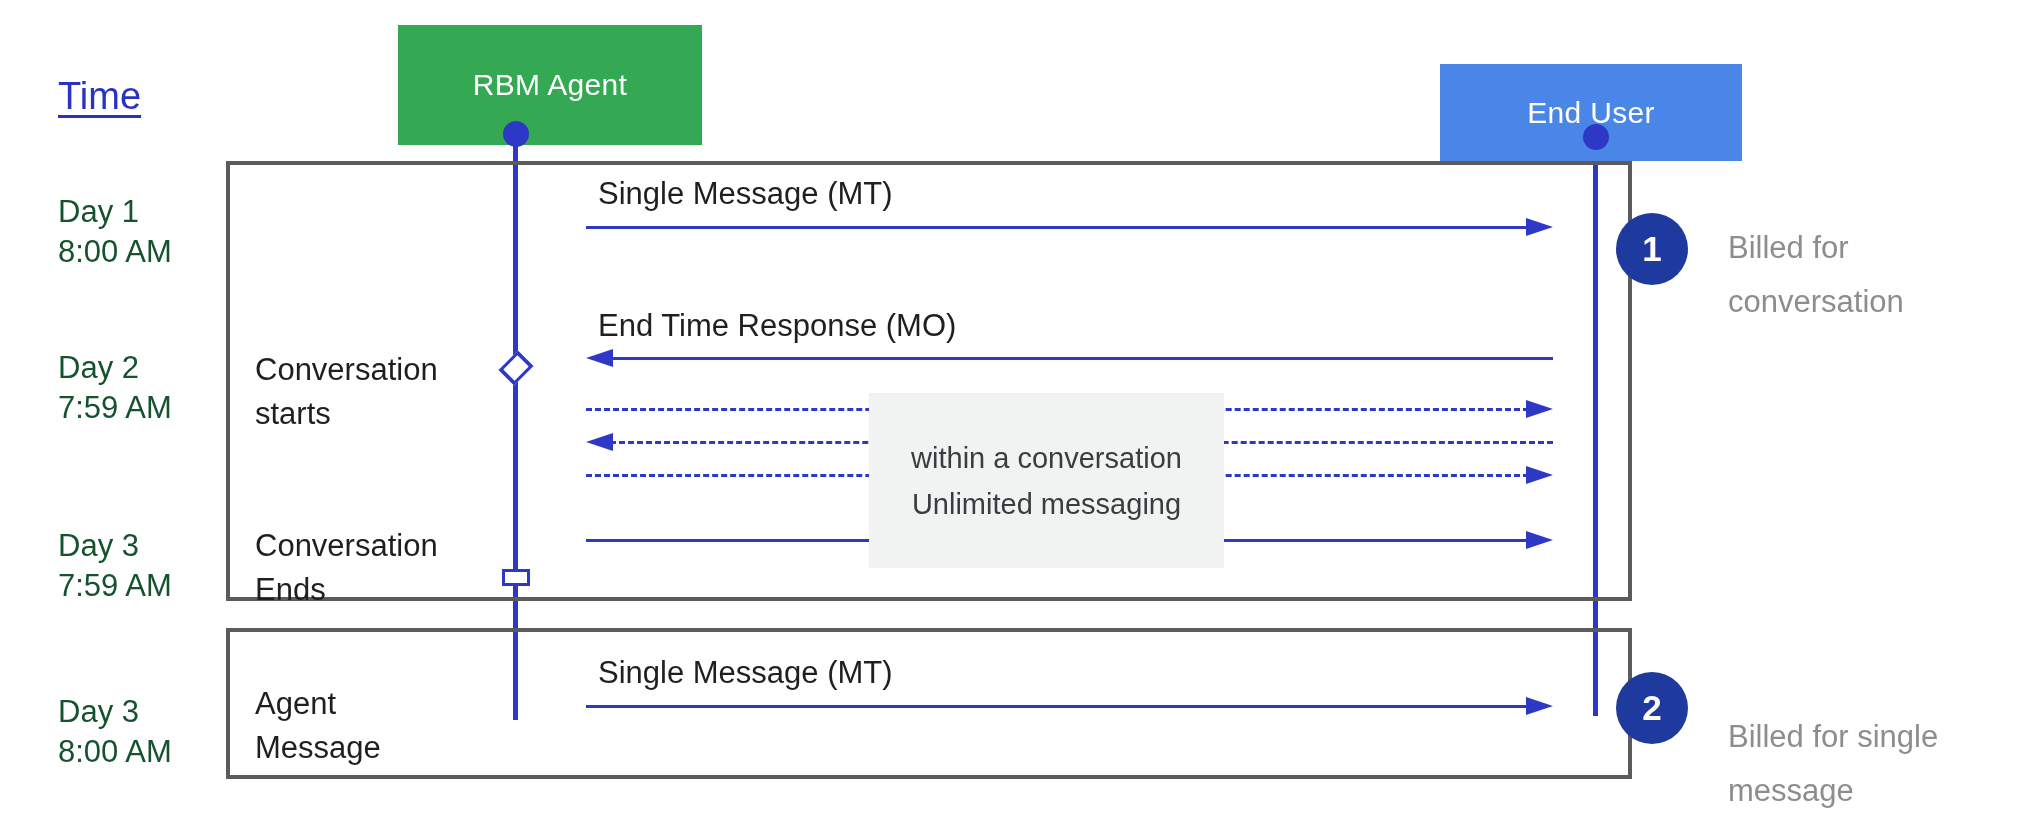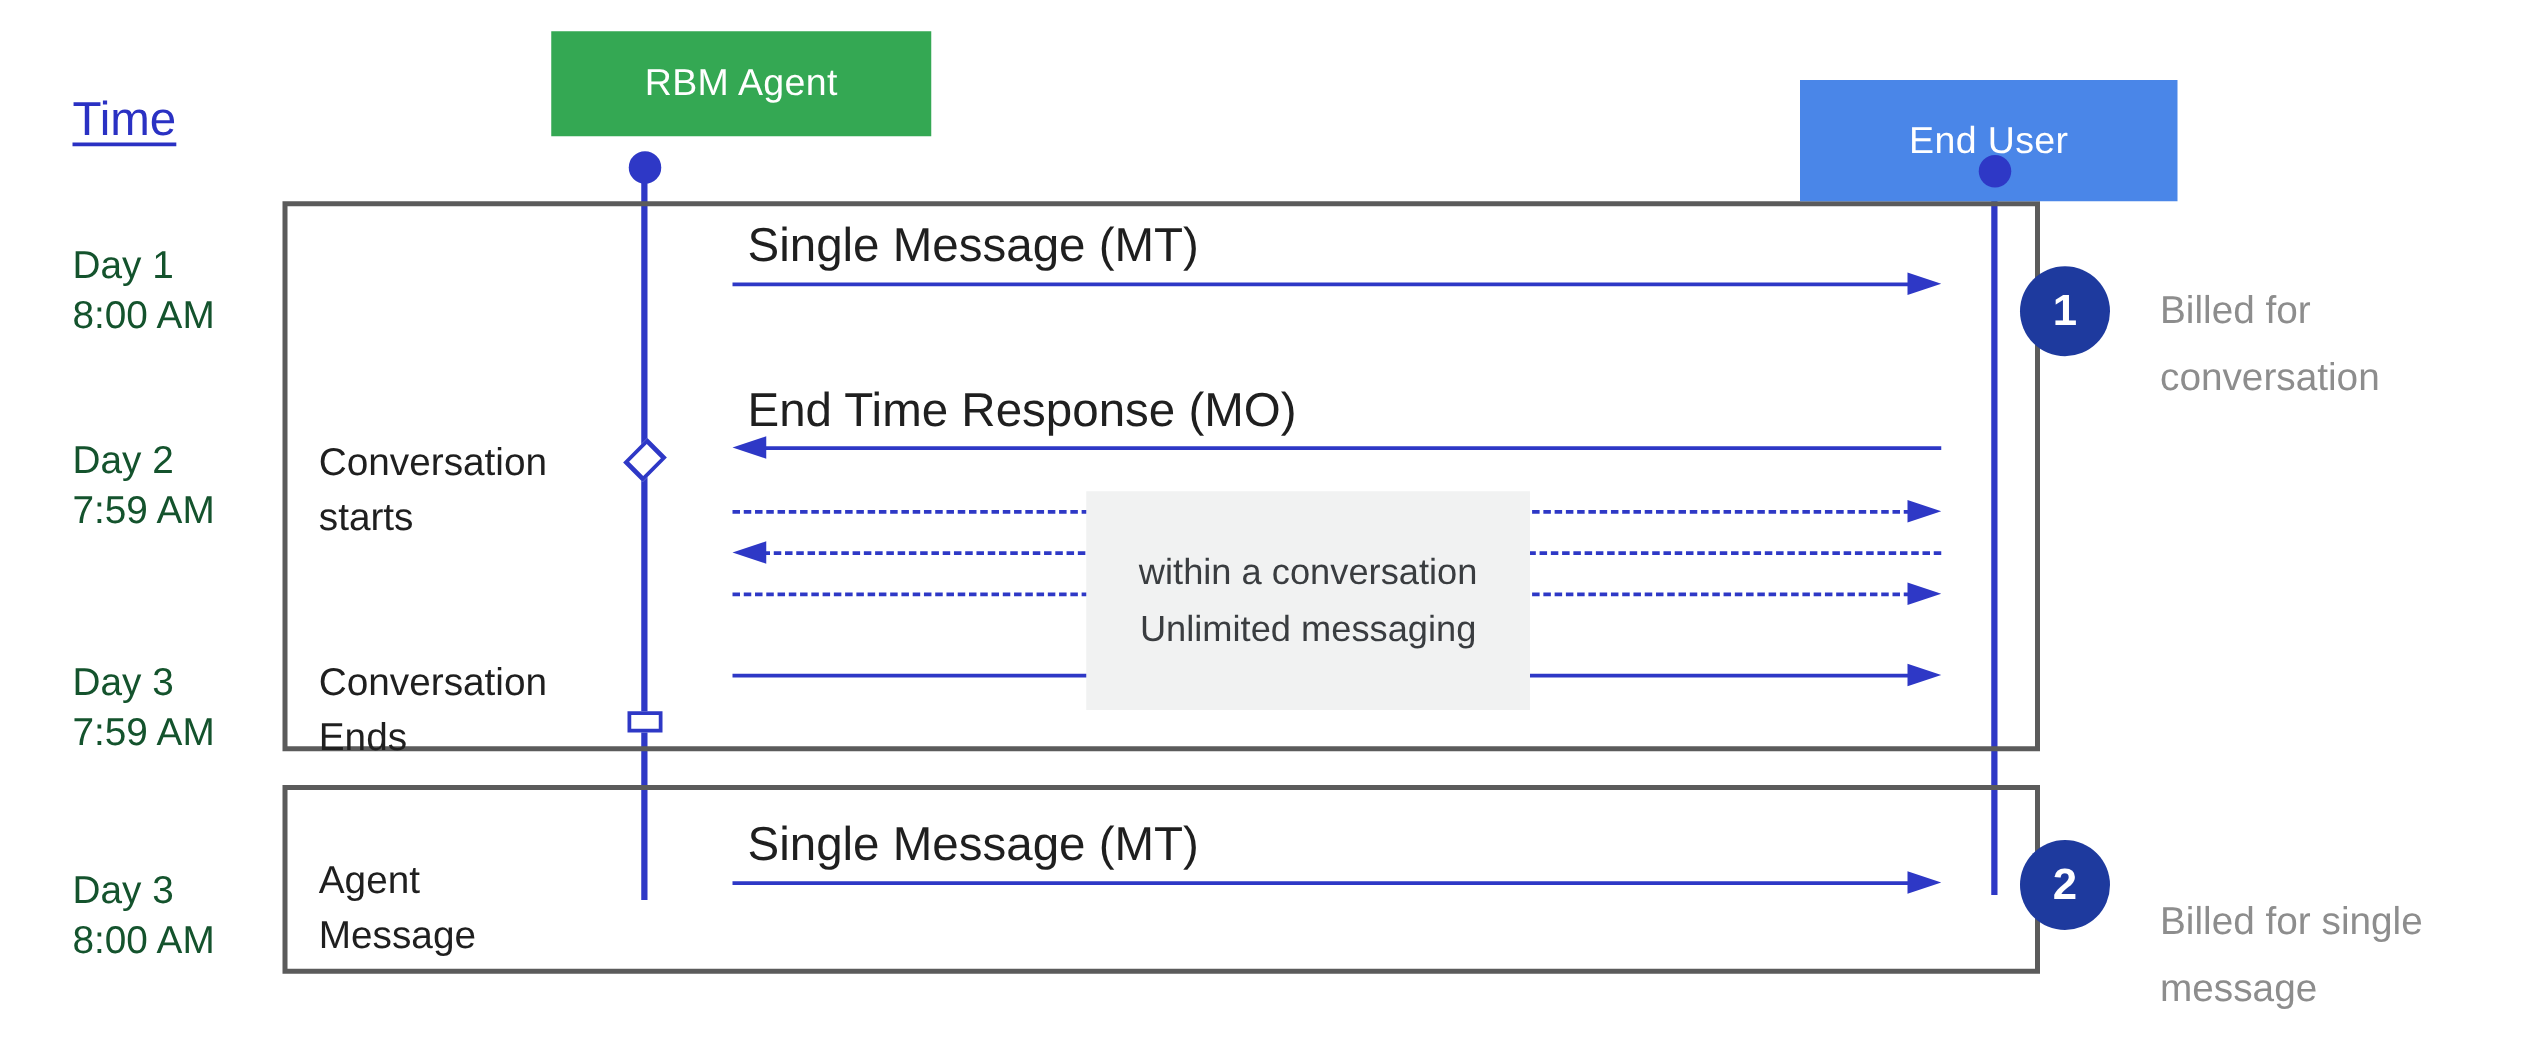--- a/index.html
+++ b/index.html
@@ -6,21 +6,21 @@
   #canvas{
     position:relative;width:2023px;height:833px;background:#ffffff;overflow:hidden;
     font-family:"Liberation Sans", sans-serif;
   }
 
   
   .actor{
     position:absolute;display:flex;align-items:center;justify-content:center;
     color:#ffffff;font-size:30px;letter-spacing:.3px;z-index:6;
   }
-  .actor.rbm{left:398px;top:25px;width:304px;height:84px;background:#34a853;margin-left:43px;}
+  .actor.rbm{left:398px;top:25px;width:304px;height:120px;background:#34a853;}
   .actor.user{left:1440px;top:28px;width:302px;height:97px;background:#4a86e8;margin-top:36px;}
 
   
   .lifeline{position:absolute;width:5px;background:#2e38c6;z-index:2;}
   .lifeline.rbm{left:513px;top:125px;height:595px;}
   .lifeline.user{left:1593px;top:127px;height:589px;}
   .lifedot{position:absolute;width:26px;height:26px;border-radius:50%;background:#2e38c6;z-index:6;}
   .lifedot.rbm{left:503px;top:121px;}
   .lifedot.user{left:1583px;top:124px;}
 
@@ -39,21 +39,21 @@
   
   .stage-label{position:absolute;left:255px;font-size:31px;line-height:44px;color:#1f1f1f;z-index:4;white-space:nowrap;}
 
   
   .arrow-line{position:absolute;z-index:4;}
   .arrow-line.solid{height:3px;background:#2e38c6;}
   .arrow-line.dashed{height:0;border-top:3px dashed #2e38c6;background:none;}
   .arrow-head{position:absolute;width:0;height:0;border-top:9px solid transparent;border-bottom:9px solid transparent;z-index:4;}
   .arrow-head.right{border-left:27px solid #2e38c6;}
   .arrow-head.left{border-right:27px solid #2e38c6;}
-  .message-label{position:absolute;left:598px;font-size:38px;color:#1f1f1f;z-index:4;white-space:nowrap;}
+  .message-label{position:absolute;left:598px;font-size:31px;color:#1f1f1f;z-index:4;white-space:nowrap;}
 
   
   .marker{position:absolute;background:#ffffff;border:3px solid #2e38c6;z-index:6;}
   .marker.diamond{width:16px;height:16px;transform:rotate(45deg) scale(1,1.25);}
   .marker.square{width:22px;height:11px;}
 
   
   .infobox{
     position:absolute;left:869px;top:393px;width:355px;height:175px;background:#f1f2f2;
     display:flex;flex-direction:column;align-items:center;justify-content:center;

